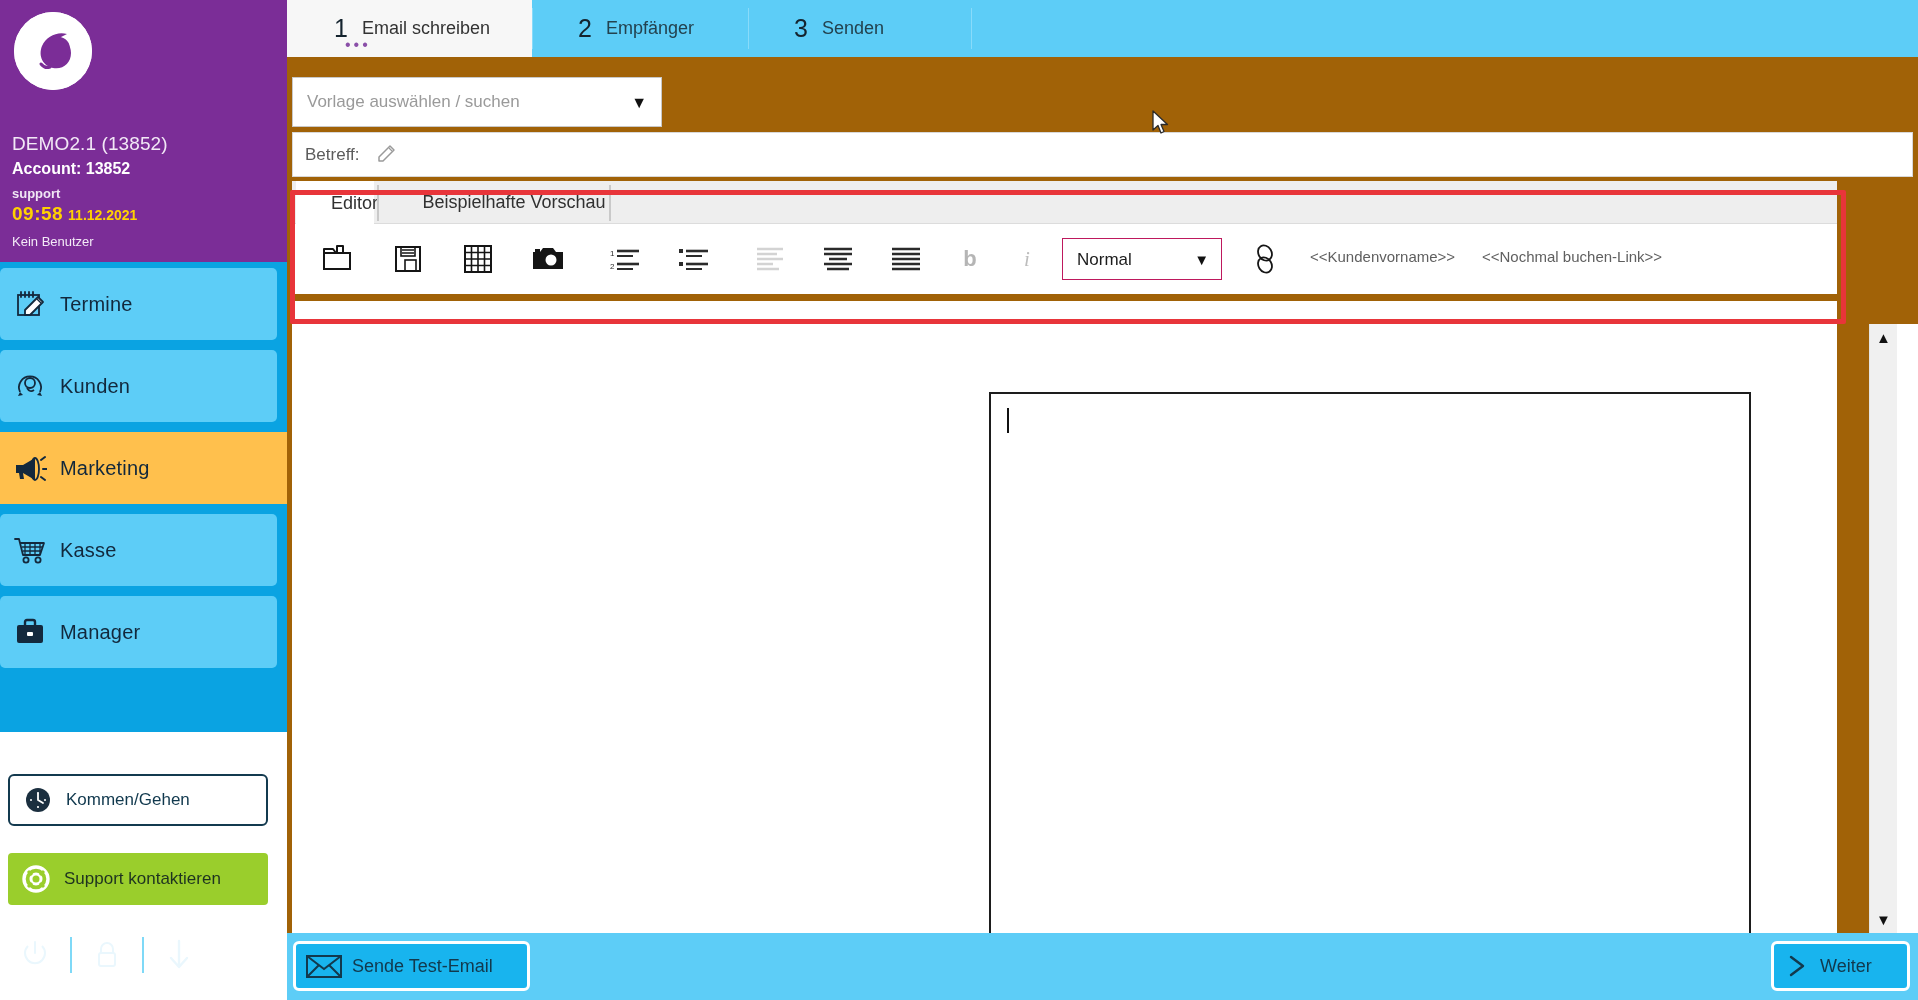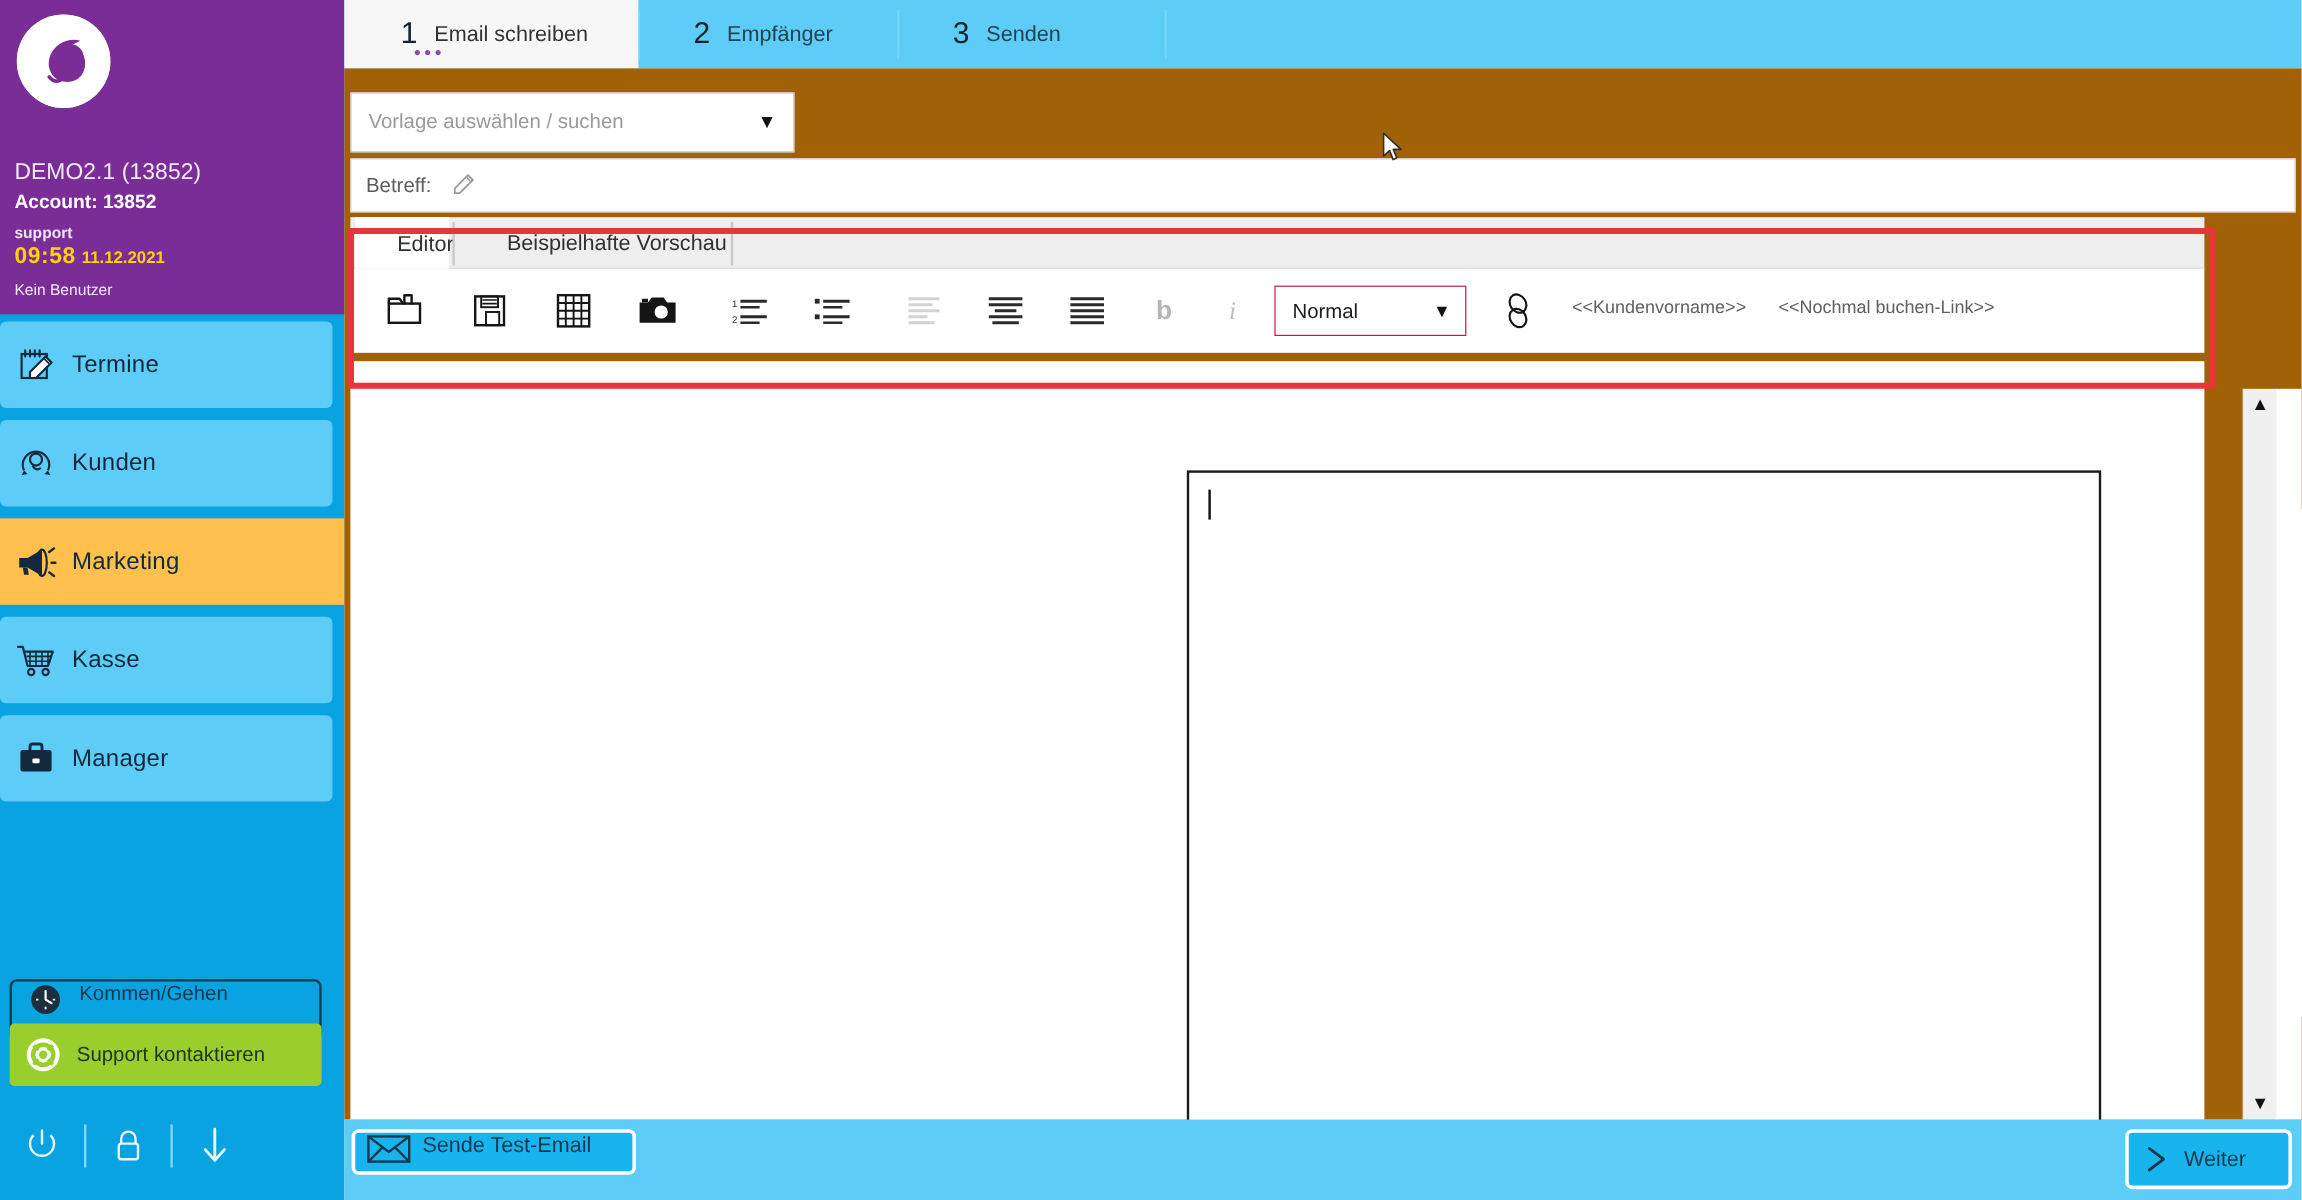--- a/index.html
+++ b/index.html
@@ -5,43 +5,43 @@
   html,body{margin:0;padding:0;}
   body{
     width:1918px;height:1000px;overflow:hidden;
     font-family:"Liberation Sans",sans-serif;
     background:#ffffff;
     -webkit-font-smoothing:antialiased;
   }
   .app{position:relative;width:1918px;height:1000px;}
 
   
-  .sidebar{position:absolute;left:0;top:0;width:287px;height:1000px;background:#0aa3e2;}
+  .sidebar{position:absolute;left:0;top:0;width:287px;height:732px;background:#0aa3e2;}
   .sidebar-head{position:absolute;left:0;top:0;width:287px;height:262px;background:#7b2d97;}
   .logo{position:absolute;left:14px;top:12px;width:78px;height:78px;border-radius:50%;
         background:#ffffff;}
   .logo svg{position:absolute;left:0;top:0;}
   .acct-name{position:absolute;left:12px;top:133px;font-size:19px;color:#f2e8f6;letter-spacing:.1px;}
   .acct-num{position:absolute;left:12px;top:160px;font-size:16px;color:#ffffff;font-weight:bold;}
   .acct-role{position:absolute;left:12px;top:186px;font-size:13px;color:#f0e6f4;font-weight:bold;}
   .acct-timewrap{position:absolute;left:12px;top:203px;white-space:nowrap;}
   .acct-time{font-size:19px;color:#ffd200;font-weight:bold;letter-spacing:.5px;}
   .acct-date{font-size:14px;color:#ffd200;font-weight:bold;margin-left:5px;}
   .acct-user{position:absolute;left:12px;top:234px;font-size:13px;color:#f3eaf7;}
 
   .navlist{position:absolute;left:0;top:268px;width:287px;}
   .navitem{position:relative;height:72px;margin:0 0 10px 0;width:277px;border-radius:5px;
            background:#5dcdf7;display:flex;align-items:center;cursor:pointer;}
   .navitem.active{background:#ffc04d;width:287px;border-radius:0;}
   .navitem .nico{width:60px;display:flex;justify-content:center;align-items:center;color:#13293d;}
   .navitem .nlabel{font-size:20px;color:#12283c;letter-spacing:.2px;}
 
   .btn-kg{position:absolute;left:8px;top:774px;width:260px;height:52px;border:2px solid #133a4f;
-          border-radius:6px;display:flex;align-items:flex-start;box-sizing:border-box;cursor:pointer;
-          background:transparent;margin-top:42px;}
+          border-radius:6px;display:flex;align-items:center;box-sizing:border-box;cursor:pointer;
+          background:transparent;}
   .btn-kg .nico{width:56px;display:flex;justify-content:center;align-items:center;}
   .btn-kg .nlabel{font-size:17px;color:#10384d;}
 
   .btn-support{position:absolute;left:8px;top:853px;width:260px;height:52px;background:#9ace2c;
                border-radius:4px;display:flex;align-items:center;cursor:pointer;}
   .btn-support .nico{width:56px;display:flex;justify-content:center;align-items:center;}
   .btn-support .nlabel{font-size:17px;color:#1e3320;}
 
   .footicons{position:absolute;left:0;top:920px;width:287px;height:70px;display:flex;
              align-items:center;}
@@ -102,22 +102,22 @@
   .vscroll{position:absolute;left:1869px;top:324px;width:27px;height:609px;background:#f0f0f0;
            border-left:1px solid #e4e4e4;cursor:pointer;}
   .vscroll .arrowup{position:absolute;left:0;top:5px;width:27px;text-align:center;font-size:15px;
                     color:#111;cursor:pointer;}
   .vscroll .arrowdn{position:absolute;left:0;bottom:5px;width:27px;text-align:center;font-size:15px;
                     color:#111;cursor:pointer;}
   .rightpad{position:absolute;left:1896px;top:324px;width:22px;height:609px;background:#ffffff;}
 
   
   .bottombar{position:absolute;left:287px;top:933px;width:1631px;height:67px;background:#5dcdf7;}
-  .btn-test{position:absolute;left:6px;top:8px;width:237px;height:38px;background:#18b4ee;
-            border:3px solid #ffffff;border-radius:6px;display:flex;align-items:flex-start;
+  .btn-test{position:absolute;left:6px;top:8px;width:237px;height:50px;background:#18b4ee;
+            border:3px solid #ffffff;border-radius:6px;display:flex;align-items:center;
             box-sizing:border-box;cursor:pointer;}
   .btn-test .bico{width:56px;display:flex;justify-content:center;align-items:center;}
   .btn-test .blab{font-size:18px;color:#12394d;}
   .btn-next{position:absolute;right:8px;top:8px;width:139px;height:50px;background:#18b4ee;
             border:3px solid #ffffff;border-radius:6px;display:flex;align-items:center;
             box-sizing:border-box;cursor:pointer;}
   .btn-next .bico{width:46px;display:flex;justify-content:center;align-items:center;}
   .btn-next .blab{font-size:18px;color:#12394d;}
 
   .cursor-ptr{position:absolute;left:1152px;top:110px;z-index:60;pointer-events:none;}

